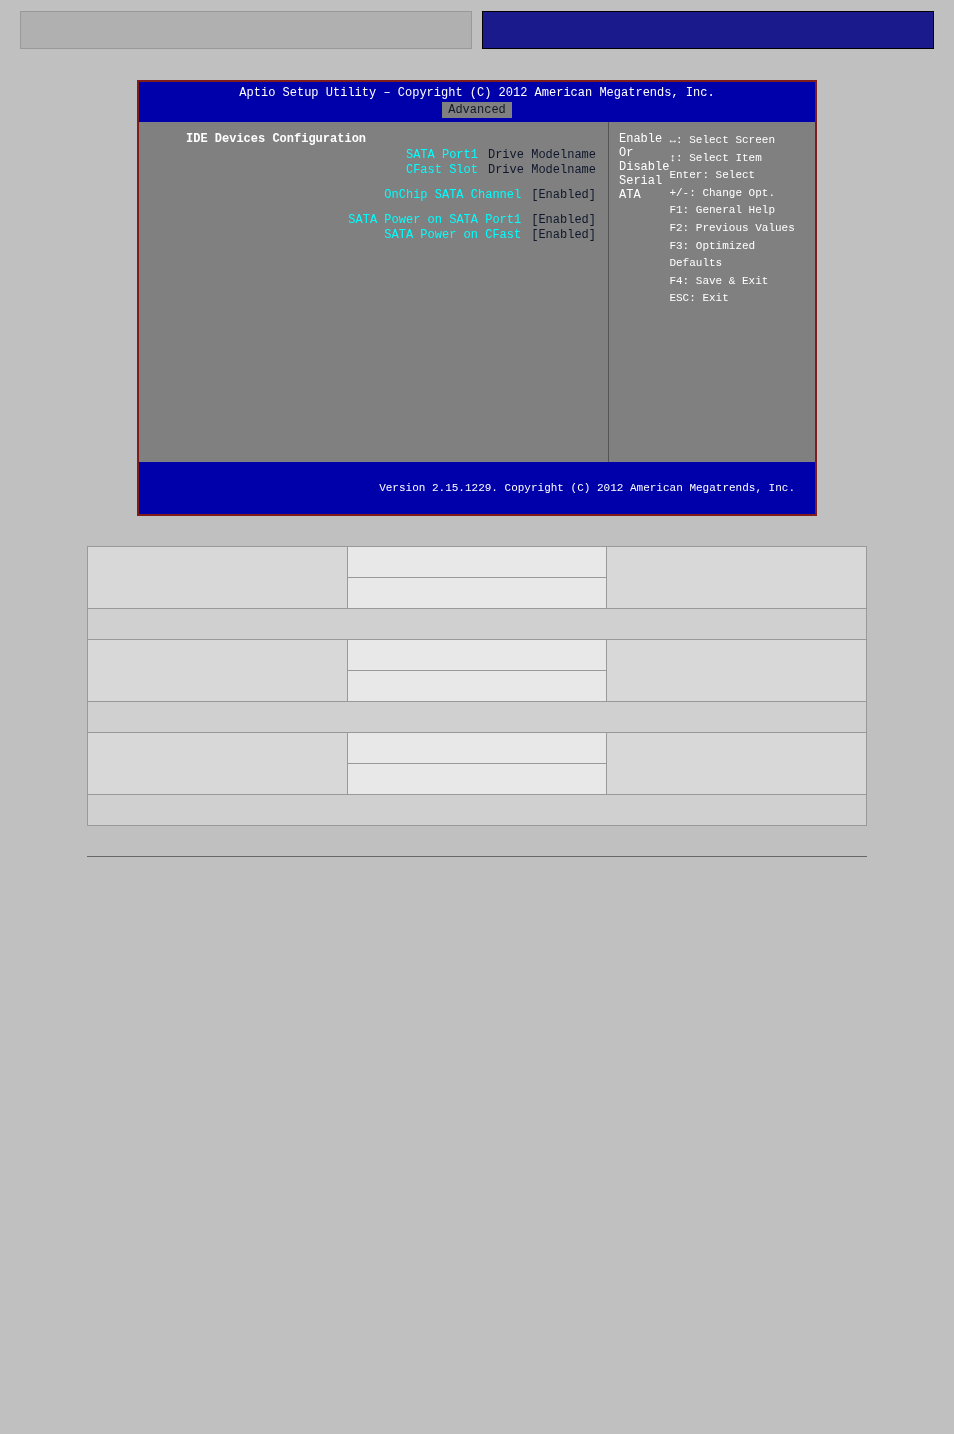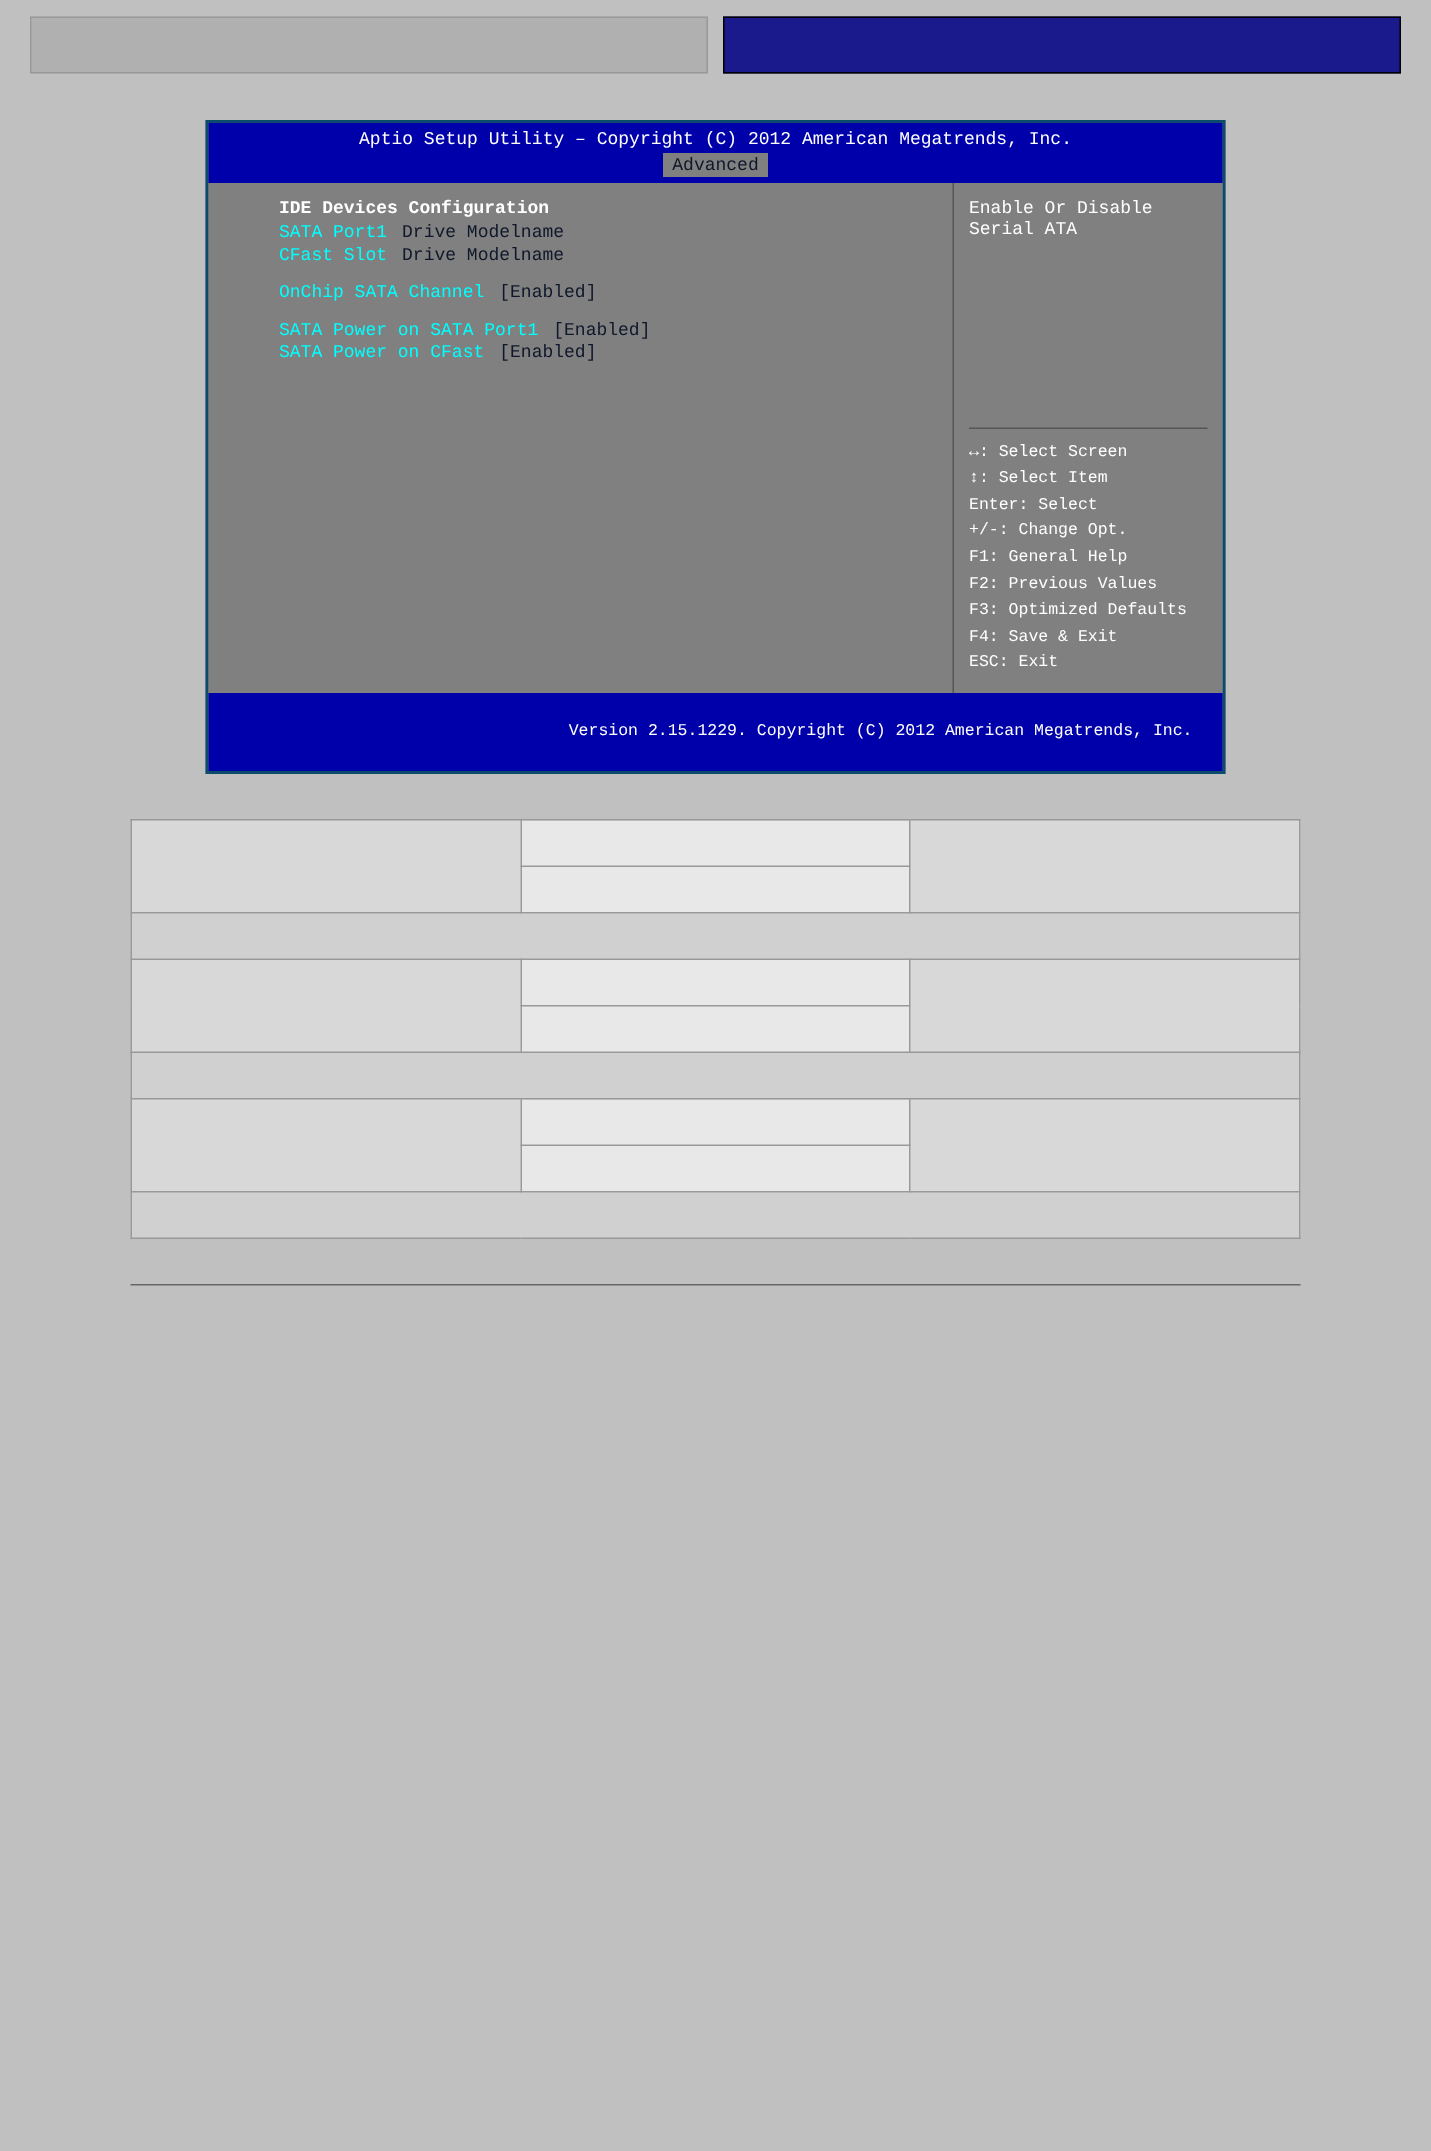--- a/index.html
+++ b/index.html
@@ -31,21 +31,21 @@
       background: #1a1a8c;
       flex: 1;
       height: 38px;
       border: 1px solid #000;
     }
 
     
     .bios-container {
       margin: 20px auto;
       width: 680px;
-      border: 2px solid #0c4a6e;
+      border: 2px solid #7f1d1d;
       background: #808080;
     }
 
     
     .bios-title-bar {
       background: #0000aa;
       color: #ffffff;
       text-align: center;
       padding: 4px 6px;
       font-size: 12px;
@@ -75,43 +75,42 @@
       font-size: 12px;
       font-family: 'Courier New', monospace;
     }
     .bios-left .section-title {
       color: #ffffff;
       font-weight: bold;
       margin-bottom: 2px;
     }
     .bios-item {
       display: flex;
-      justify-content: flex-start;
+      justify-content: flex-end;
       margin-bottom: 1px;
     }
     .bios-item .label {
       color: #00ffff;
     }
     .bios-item .value {
       color: #0f172a;
       margin-left: 10px;
     }
     .bios-spacer {
       height: 10px;
     }
 
     
     .bios-right {
-      width: 180px;
+      width: 207px;
       border-left: 1px solid #555;
       padding: 10px 10px;
       font-size: 12px;
       font-family: 'Courier New', monospace;
       display: flex;
-      flex-direction: column;
     }
     .bios-help-text {
       color: #ffffff;
       flex: 1;
       font-size: 12px;
     }
     .bios-divider {
       border-top: 1px solid #555;
       margin: 8px 0;
     }

